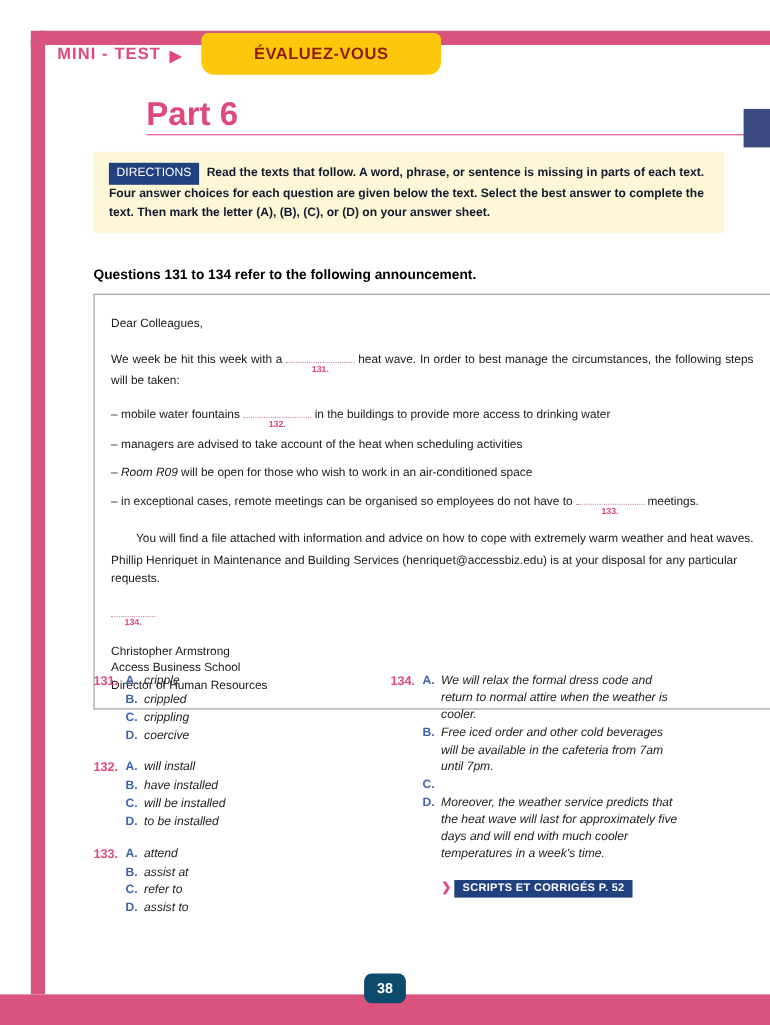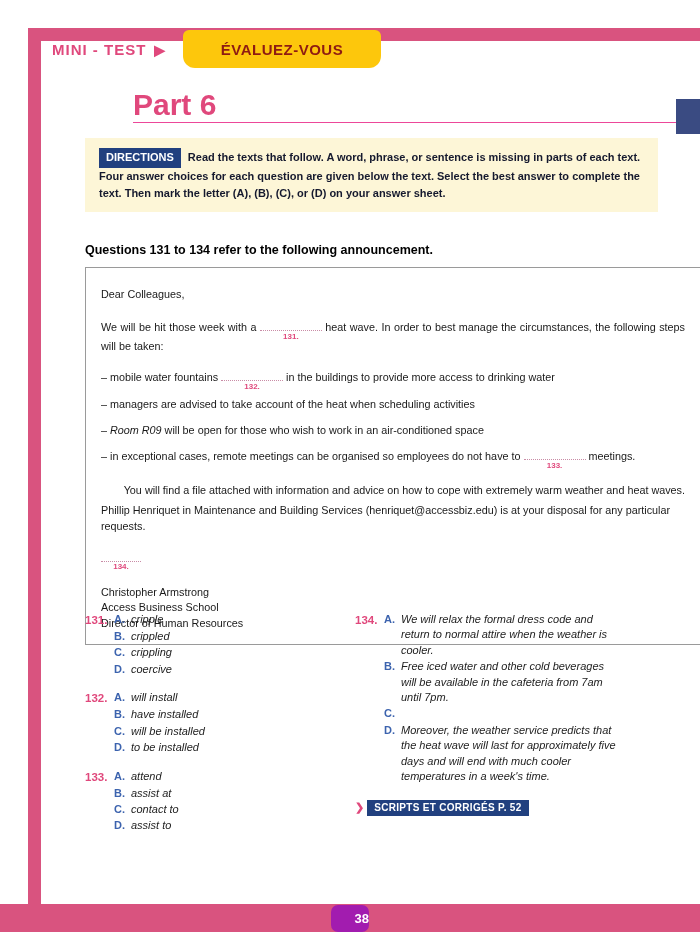--- a/index.html
+++ b/index.html
@@ -7,30 +7,30 @@
     width:700px;height:932px;position:relative;background:#ffffff;
     font-family:"Liberation Sans", sans-serif;overflow:hidden;
   }
   
   .frame-top{position:absolute;left:28px;top:28px;right:0;height:13px;background:#d9537f;border-radius:8px 0 0 0;}
   .frame-left{position:absolute;left:28px;top:28px;width:13px;height:876px;background:#d9537f;}
   .frame-bottom{position:absolute;left:0;right:0;bottom:0;height:28px;background:#d9537f;}
   
   .mini-test{position:absolute;left:52px;top:41px;color:#e0487c;font-weight:bold;font-size:15px;letter-spacing:1px;display:flex;align-items:flex-end;}
   .mini-arrow{margin-left:8px;font-size:14px;letter-spacing:0;}
-  .evaluez{position:absolute;left:183px;top:30px;width:198px;height:38px;background:#fdc70c;border-radius:6px 6px 12px 12px;
+  .evaluez{position:absolute;left:183px;top:30px;width:218px;height:38px;background:#fdc70c;border-radius:6px 6px 12px 12px;
     display:flex;align-items:center;justify-content:center;color:#8e1b12;font-weight:bold;font-size:15px;letter-spacing:0.5px;z-index:2;}
   
   .part-row{position:absolute;left:85px;top:88px;width:573px;border-bottom:1px solid #ec4899;margin-left:48px;}
   .part-title{margin:0;font-size:30px;line-height:34px;color:#e0487c;font-weight:bold;}
   .side-tab{position:absolute;right:0;top:99px;width:24px;height:35px;background:#3a4b82;}
   
   .directions{position:absolute;left:85px;top:138px;width:573px;box-sizing:border-box;background:#fdf6d7;padding:10px 14px;
     font-size:11px;font-weight:bold;color:#15192e;line-height:1.55;}
-  .dir-badge{display:inline-block;background:#21407f;color:#fff;font-weight:bold;font-size:11px;padding:1px 7px 2px;margin-right:7px;}
+  .dir-badge{display:inline-block;background:#21407f;color:#fff;font-weight:normal;font-size:11px;padding:1px 7px 2px;margin-right:7px;}
   
   .q-heading{position:absolute;left:85px;top:243px;font-size:12.5px;font-weight:bold;color:#000;}
   
   .letter-box{position:absolute;left:85px;top:267px;width:616px;box-sizing:border-box;border:1.4px solid #9a9a9a;
     padding:18px 15px 12px;font-size:10.8px;color:#191919;line-height:1.55;}
   .letter-box p{margin:0 0 9px;}
   .salutation{margin-bottom:15px !important;}
   .para-justify{text-align:justify;line-height:1.8;margin-bottom:11px !important;}
   .bullet{line-height:1.8;}
   .blank{display:inline-block;width:62px;height:10px;border-bottom:1px dotted #c98ca6;position:relative;vertical-align:baseline;}
@@ -41,26 +41,26 @@
   .blank-line{margin:2px 0 18px !important;}
   .sig{margin:0 !important;line-height:1.45;}
   
   .answers-left{position:absolute;left:85px;top:612px;width:250px;}
   .answers-right{position:absolute;left:355px;top:612px;width:266px;}
   .q-block{margin-bottom:13px;}
   .opt-row{display:flex;line-height:1.4;margin-bottom:1px;}
   .q-num{flex:none;width:29px;color:#e0487c;font-weight:bold;font-size:11.5px;}
   .opt-letter{flex:none;width:17px;color:#3c63ae;font-weight:bold;font-size:11px;}
   .opt-text{flex:1;font-size:11px;color:#222;font-style:italic;}
-  .scripts-row{text-align:left;margin-top:10px;}
+  .scripts-row{text-align:center;margin-top:10px;}
   .chev{color:#e0487c;font-weight:bold;font-size:11px;margin-right:3px;}
   .scripts-badge{display:inline-block;background:#21407f;color:#fff;font-weight:bold;font-size:10px;padding:2px 7px 3px;letter-spacing:0.3px;}
   
-  .page-badge{position:absolute;left:331px;bottom:0;width:38px;height:27px;background:#a21caf;border-radius:7px;
-    display:flex;align-items:center;justify-content:flex-end;color:#fff;font-weight:bold;font-size:13px;z-index:3;}
+  .page-badge{position:absolute;left:331px;bottom:20px;width:38px;height:27px;background:#0c4a6e;border-radius:7px;
+    display:flex;align-items:center;justify-content:center;color:#fff;font-weight:bold;font-size:13px;z-index:3;}
   i{font-style:italic;}
 </style>
 </head>
 <body>
 
 <div class="frame-top"></div>
 <div class="frame-left"></div>
 <div class="frame-bottom"></div>
 
 <div class="mini-test">
@@ -79,21 +79,21 @@
 <div class="directions">
   <span class="dir-badge">DIRECTIONS</span><span>Read the texts that follow. A word, phrase, or sentence is missing in parts of each text. Four answer choices for each question are given below the text. Select the best answer to complete the text. Then mark the letter (A), (B), (C), or (D) on your answer sheet.</span>
 </div>
 
 <div class="q-heading">Questions 131 to 134 refer to the following announcement.</div>
 
 <div class="letter-box">
   <p class="salutation">Dear Colleagues,</p>
 
   <p class="para-justify">
-    <span>We will be hit those week with a</span>
+    <span>We week be hit this week with a</span>
     <span class="blank"><span class="blank-num">131.</span></span>
     <span>heat wave. In order to best manage the circumstances, the following steps will be taken:</span>
   </p>
 
   <p class="bullet">
     <span>– mobile water fountains</span>
     <span class="blank"><span class="blank-num">132.</span></span>
     <span>in the buildings to provide more access to drinking water</span>
   </p>
 
@@ -173,41 +173,41 @@
       <span class="opt-text">attend</span>
     </div>
     <div class="opt-row">
       <span class="q-num"></span>
       <span class="opt-letter">B.</span>
       <span class="opt-text">assist at</span>
     </div>
     <div class="opt-row">
       <span class="q-num"></span>
       <span class="opt-letter">C.</span>
-      <span class="opt-text">contact to</span>
+      <span class="opt-text">refer to</span>
     </div>
     <div class="opt-row">
       <span class="q-num"></span>
       <span class="opt-letter">D.</span>
       <span class="opt-text">assist to</span>
     </div>
   </div>
 </div>
 
 <div class="answers-right">
   <div class="q-block">
     <div class="opt-row">
       <span class="q-num">134.</span>
       <span class="opt-letter">A.</span>
       <span class="opt-text">We will relax the formal dress code and return to normal attire when the weather is cooler.</span>
     </div>
     <div class="opt-row">
       <span class="q-num"></span>
       <span class="opt-letter">B.</span>
-      <span class="opt-text">Free iced water and other cold beverages will be available in the cafeteria from 7am until 7pm.</span>
+      <span class="opt-text">Free iced order and other cold beverages will be available in the cafeteria from 7am until 7pm.</span>
     </div>
     <div class="opt-row">
       <span class="q-num"></span>
       <span class="opt-letter">C.</span>
     </div>
     <div class="opt-row">
       <span class="q-num"></span>
       <span class="opt-letter">D.</span>
       <span class="opt-text">Moreover, the weather service predicts that the heat wave will last for approximately five days and will end with much cooler temperatures in a week's time.</span>
     </div>

